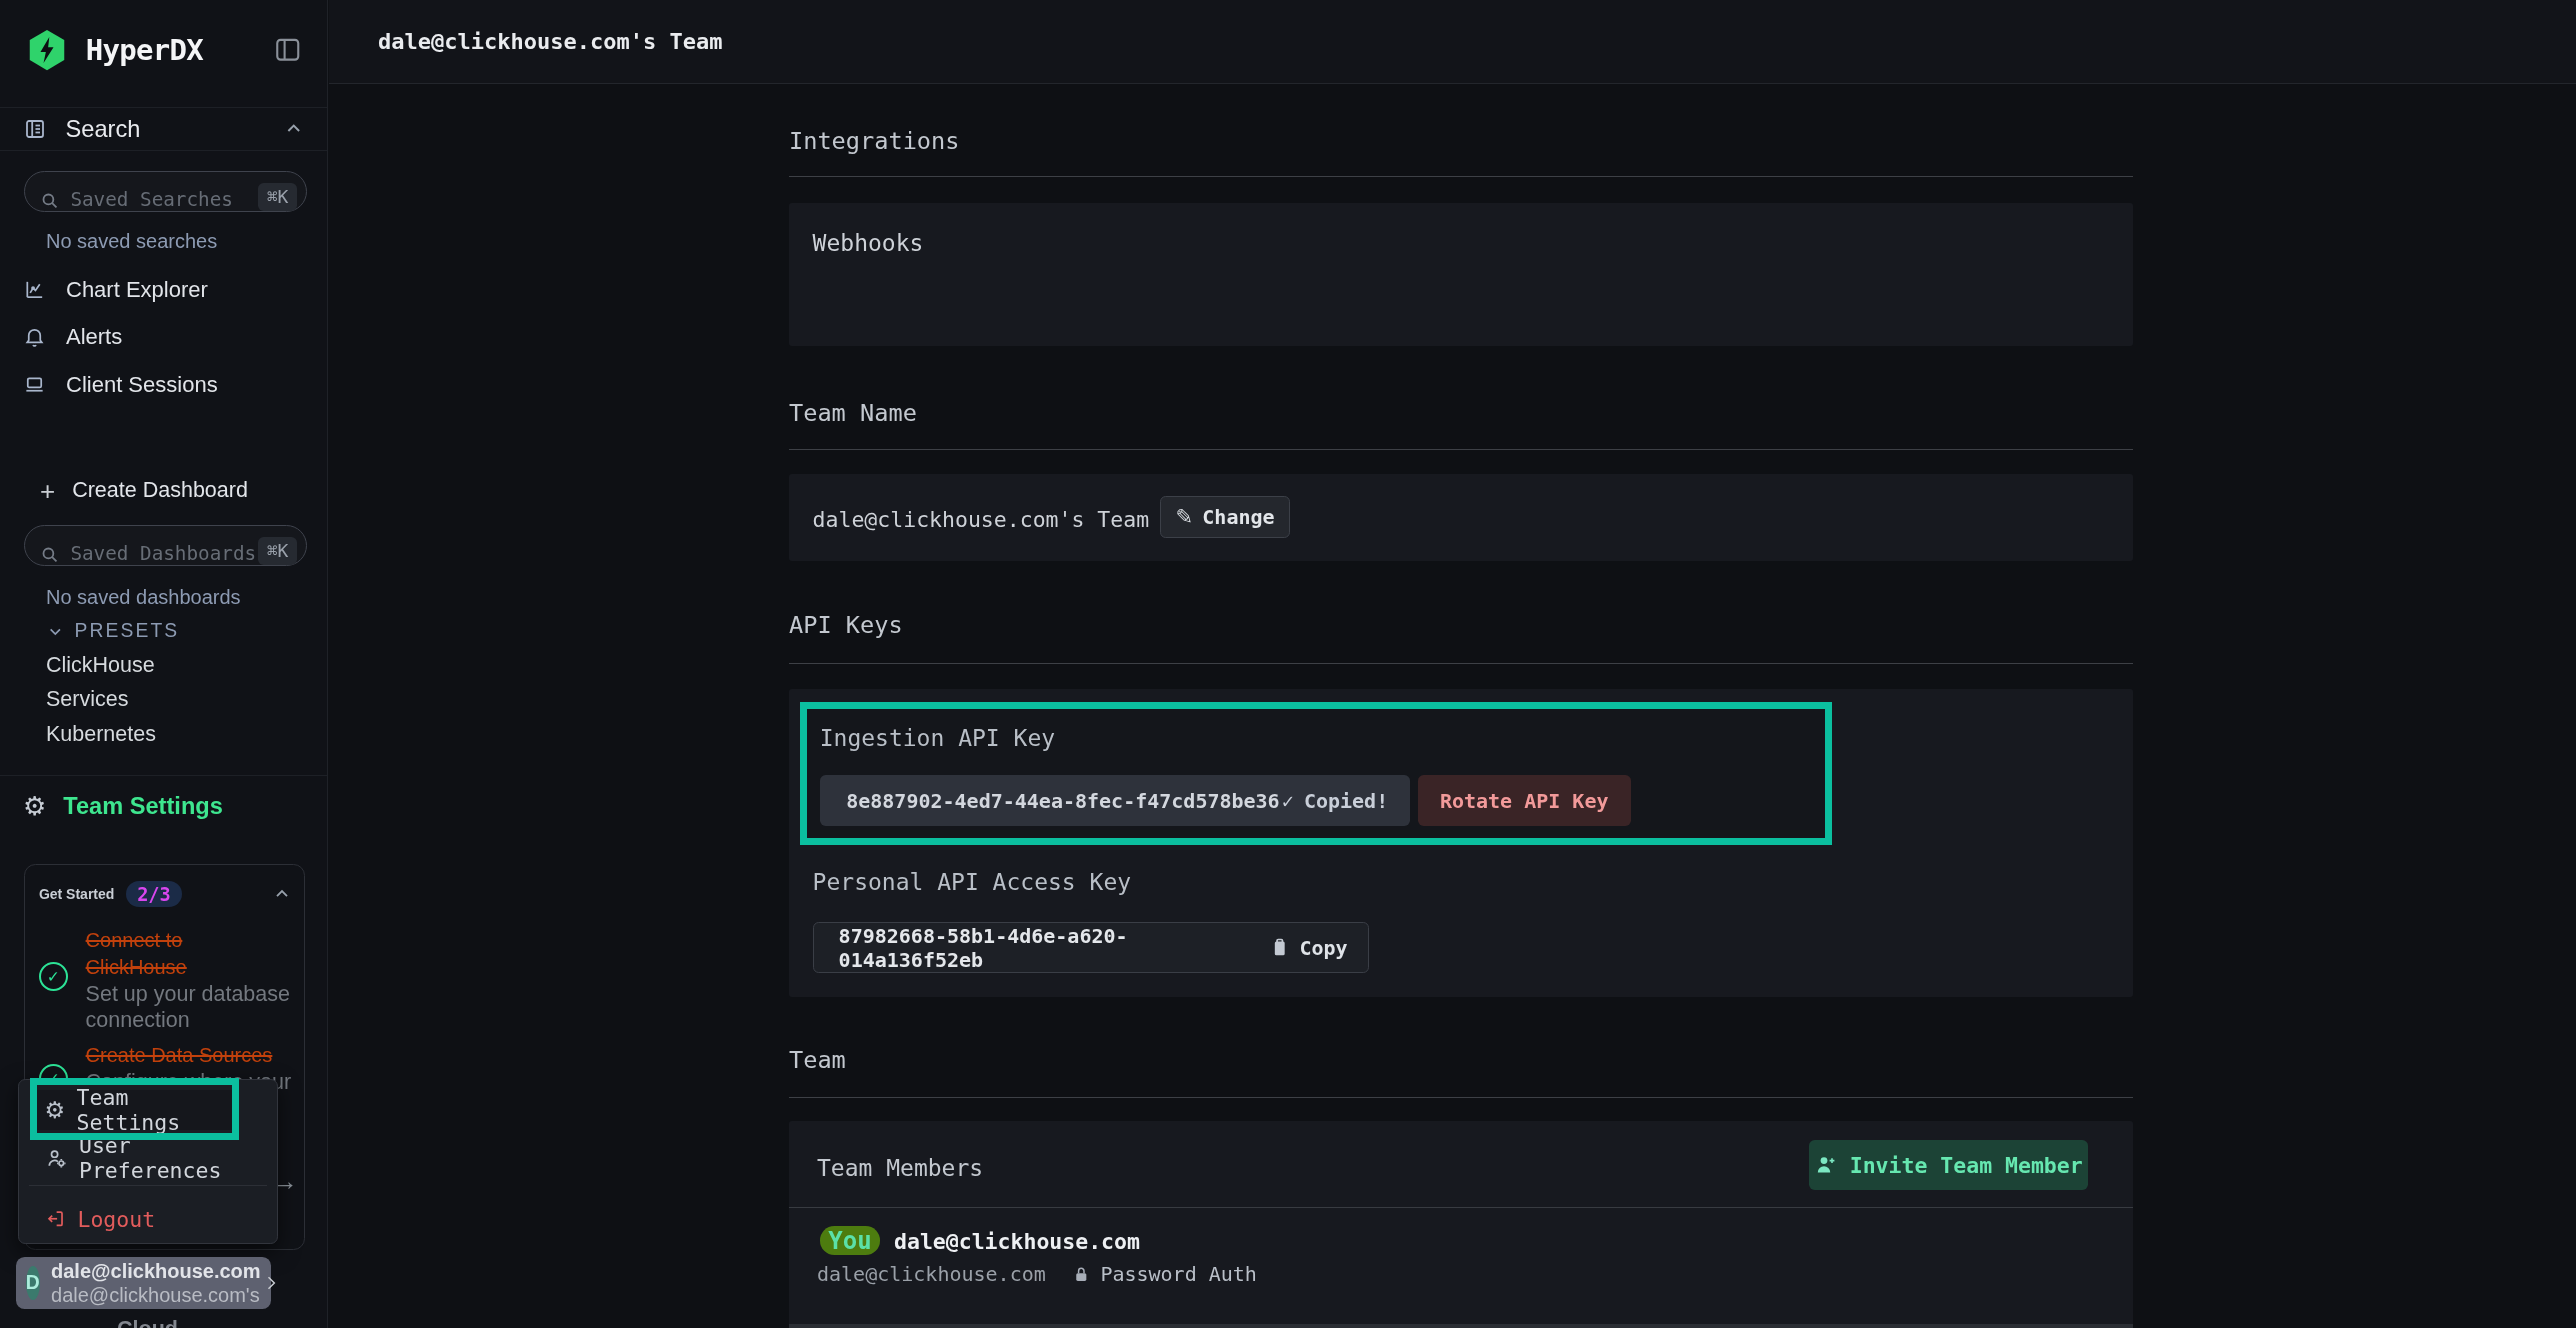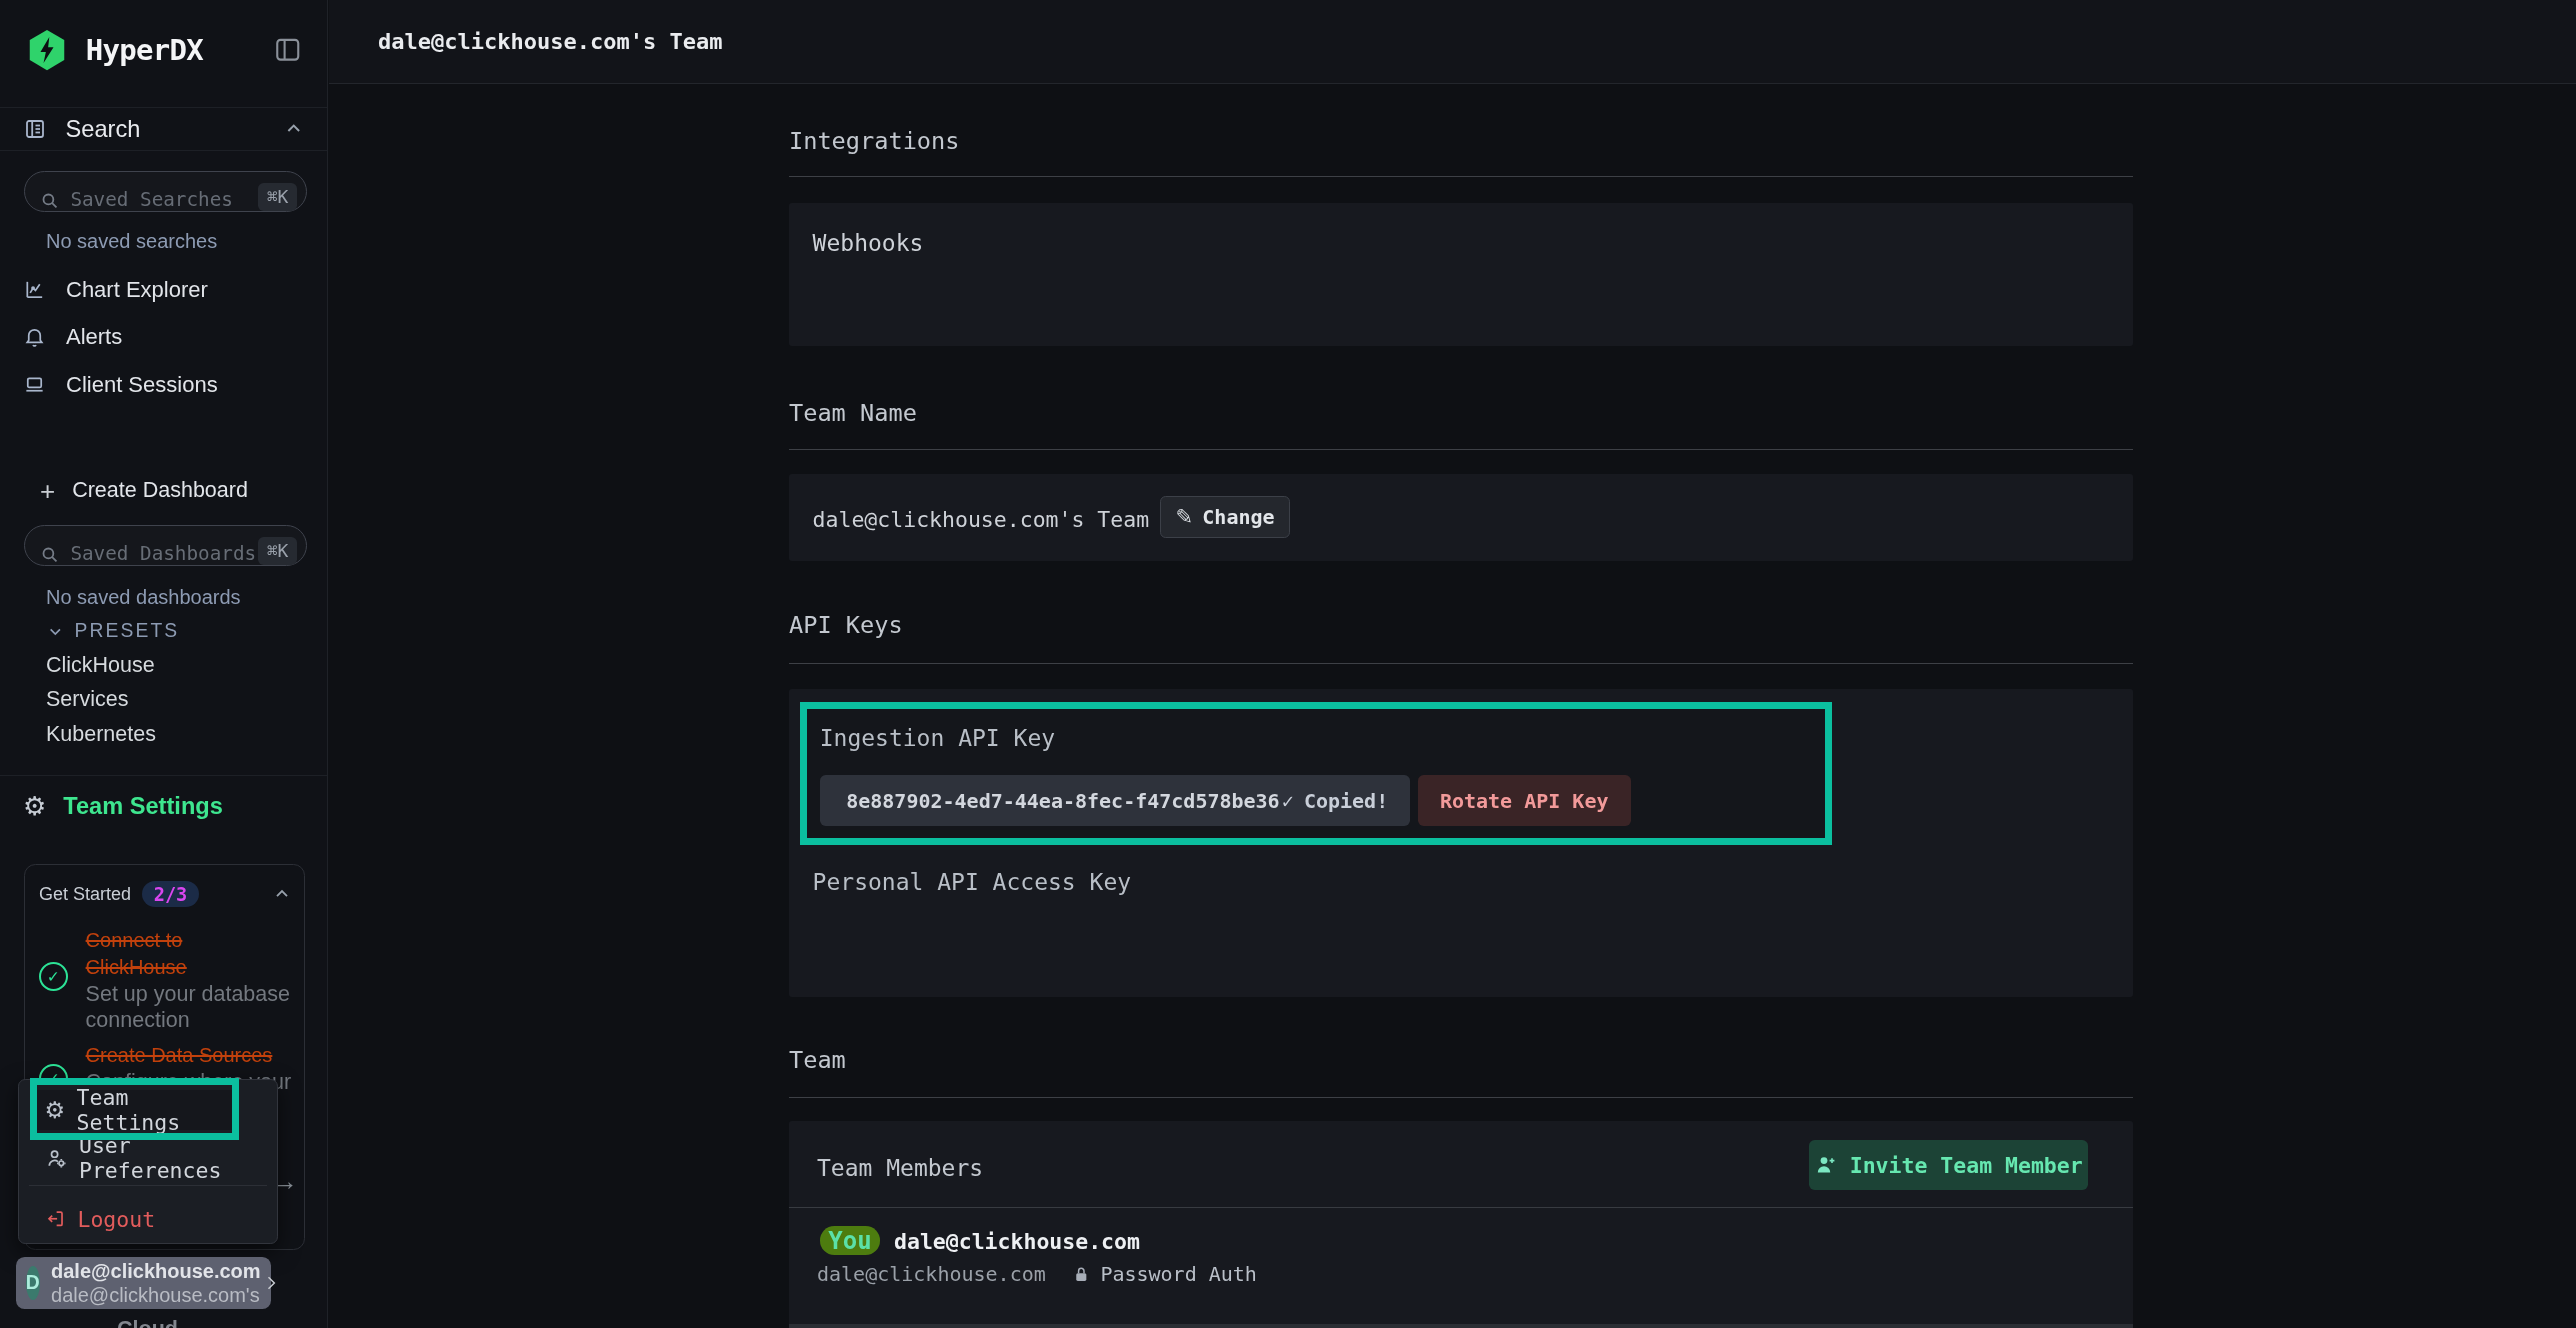--- a/index.html
+++ b/index.html
@@ -24,21 +24,21 @@
   .nav-item{position:absolute;left:0;right:0;height:37px;display:flex;align-items:center;padding:0 23px;box-sizing:border-box;color:#a9b6cc;}
   .nav-item .lbl{margin-left:20px;font-size:22px;color:#e2e5ea;}
   .preset-item{position:absolute;left:46px;font-size:21.5px;color:#d6dade;}
   #team-settings-link{position:absolute;left:0;right:0;top:787px;height:39px;display:flex;align-items:center;padding:0 23px;box-sizing:border-box;}
   #team-settings-link .gear{font-size:26px;color:#c6ccd4;line-height:26px;}
   #team-settings-link .lbl{margin-left:17px;font-size:23.6px;font-weight:bold;color:#3ee68f;}
 
   
   #get-started{position:absolute;left:23.6px;top:864px;width:281px;height:386px;border:1.4px solid #2c2f36;border-radius:11.4px;background:#101217;box-sizing:border-box;}
   #gs-head{position:absolute;left:14.3px;right:11.4px;top:15.7px;display:flex;align-items:center;}
-  #gs-head .t{font-size:18px;font-weight:normal;color:#c9ced5;text-align:right;}
+  #gs-head .t{font-size:14px;font-weight:bold;color:#c9ced5;text-align:right;}
   #gs-head .badge{margin-left:11.4px;background:#1b2b47;color:#d946ef;font-weight:bold;font-size:18.6px;padding:2.9px 11.4px;border-radius:13px;}
   #gs-head .chev{margin-left:auto;color:#98a1ac;}
   .gs-check{position:absolute;width:29px;height:29px;border:2.1px solid #2ce296;border-radius:50%;display:flex;align-items:center;justify-content:center;color:#2ce296;font-size:15.7px;box-sizing:border-box;}
   .gs-strike{font-size:20px;line-height:27px;color:#c2410c;text-decoration:line-through;}
   .gs-sub{font-size:21.5px;line-height:26px;color:#73787f;}
 
   
   #user-menu{position:absolute;left:18px;top:1079px;width:260px;height:165px;background:#1b1e24;border:1.4px solid #32353d;border-radius:7.2px;box-shadow:0 7.2px 21.5px rgba(0,0,0,.55);z-index:3;box-sizing:border-box;}
   .menu-item{position:absolute;display:flex;align-items:center;}
   .menu-item .lbl{margin-left:11.4px;font-size:21.5px;color:#d2d6dc;}
@@ -317,20 +317,30 @@
       <div id="ingestion-chip">
         <span class="key mono">8e887902-4ed7-44ea-8fec-f47cd578be36</span>
         <span class="copied mono">
           <span class="ck">✓</span>
           <span>Copied!</span>
         </span>
       </div>
       <div id="rotate-btn" class="mono">Rotate API Key</div>
     </div>
     <div id="personal-label" class="mono">Personal API Access Key</div>
+    <div id="personal-chip">
+      <span class="key mono">87982668-58b1-4d6e-a620-014a136f52eb</span>
+      <span class="clip">
+        <svg width="21.5" height="21.5" viewBox="0 0 24 24" fill="none" stroke="currentColor" stroke-width="1.9">
+            <rect x="6.5" y="5" width="11" height="15.5" rx="1.8" fill="currentColor" stroke="none"></rect>
+            <rect x="9" y="2.8" width="6" height="3.6" rx="1.2" fill="none"></rect>
+          </svg>
+      </span>
+      <span class="copy mono">Copy</span>
+    </div>
   </div>
 
   <div class="section-h mono" style="top:1046px;">Team</div>
   <div class="h-div" style="top:1097px;"></div>
   <div class="card" style="top:1121px;height:208px;">
     <div id="members-title" class="mono">Team Members</div>
     <div id="invite-btn">
       <span>
         <svg width="24" height="24" viewBox="0 0 24 24" fill="#7ce8c2">
             <circle cx="10" cy="7.6" r="3.4"></circle>

